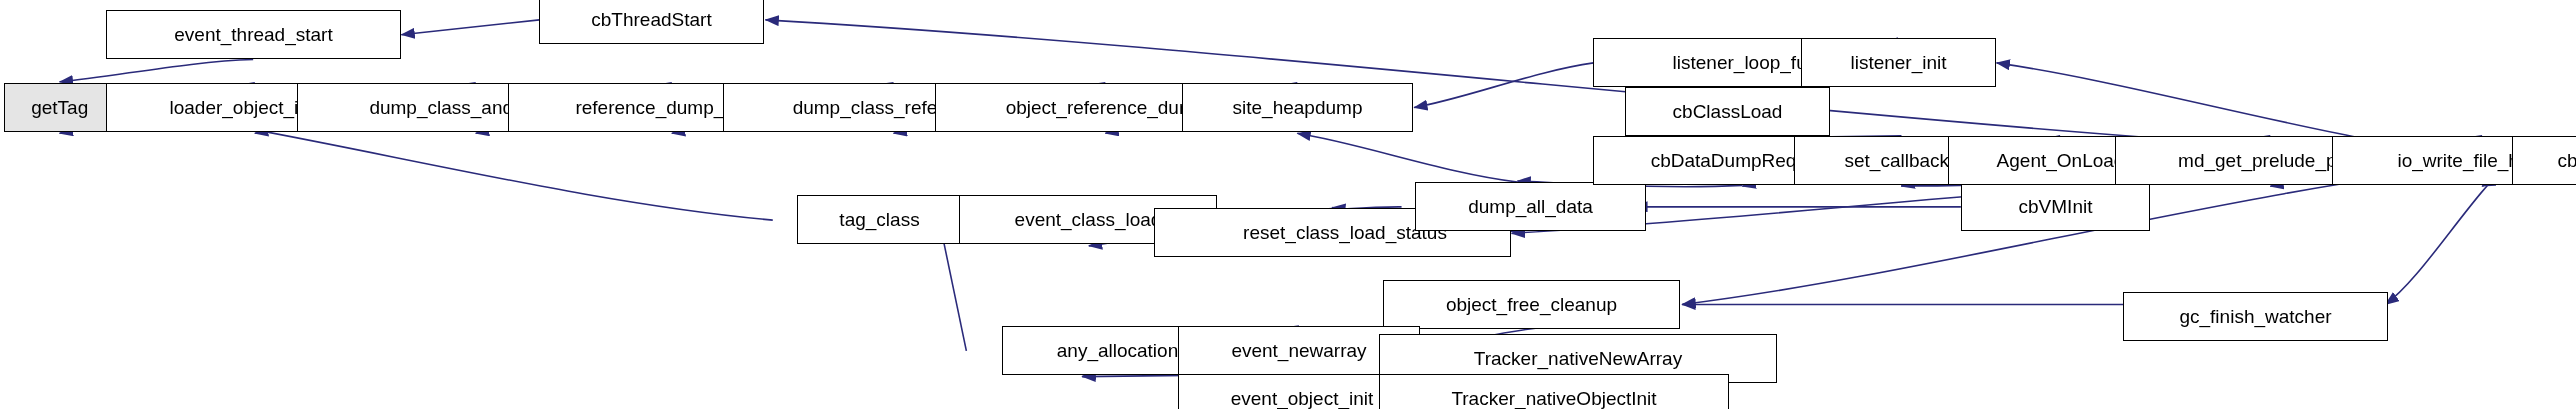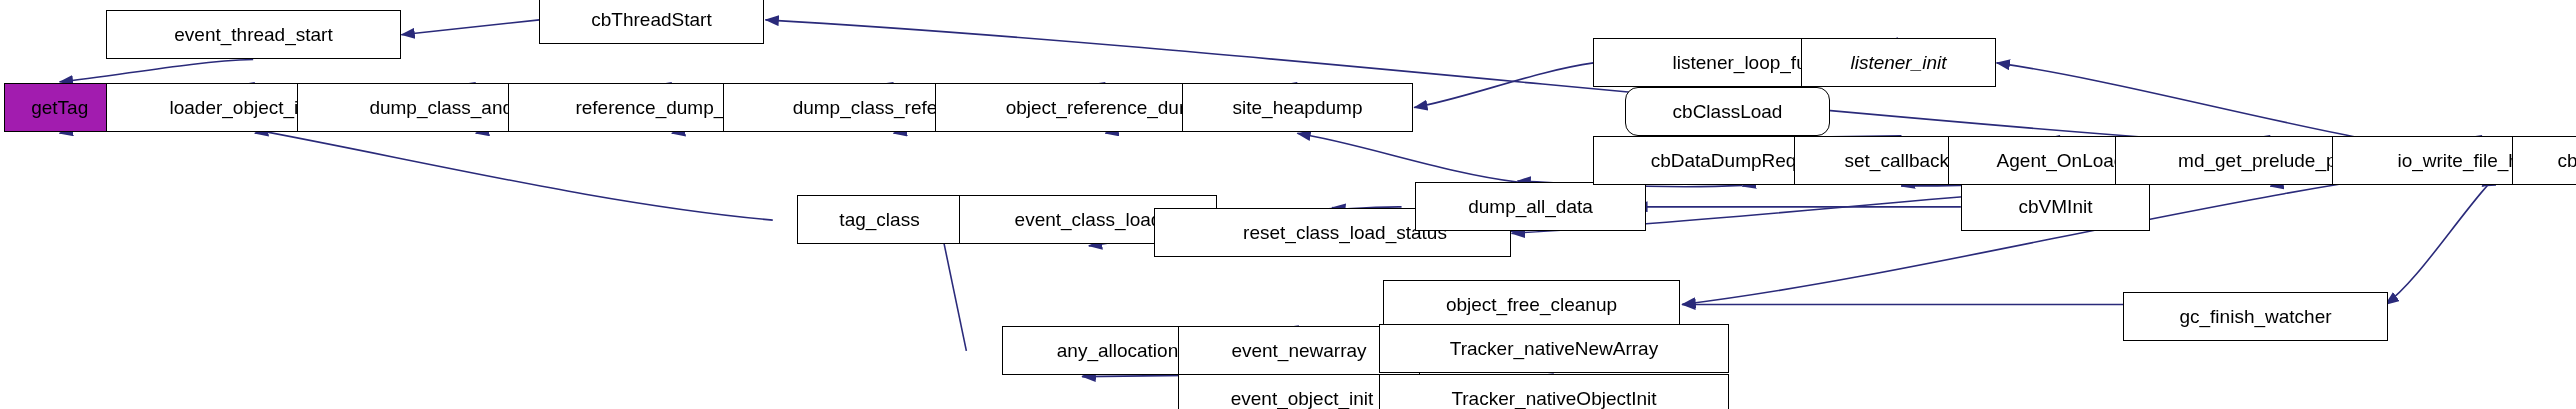--- a/index.html
+++ b/index.html
@@ -35,21 +35,21 @@
     font-size: 19px;
     line-height: 1;
     display: flex;
     align-items: center;
     justify-content: center;
     white-space: nowrap;
     letter-spacing: 0px;
     z-index: 5;
   }
   .node.highlight {
-    background: #a21caf;
+    background: #e5e5e5;
   }
 </style>
 </head>
 <body>
 
 <div id="canvas">
 
   <svg id="edge-layer" viewBox="0 0 2771 441" preserveAspectRatio="none">
     <defs>
       <marker id="arrowhead" markerWidth="9" markerHeight="7" refX="8.5" refY="3.5" orient="auto" markerUnits="strokeWidth">
@@ -105,32 +105,32 @@
       <div class="node" style="left: 297px; top: 83px; width: 356px; height: 49px;">dump_class_and_supers</div>
       <div class="node" style="left: 508px; top: 83px; width: 327px; height: 49px;">reference_dump_class</div>
       <div class="node" style="left: 723px; top: 83px; width: 341px; height: 49px;">dump_class_references</div>
       <div class="node" style="left: 935px; top: 83px; width: 341px; height: 49px;">object_reference_dump</div>
       <div class="node" style="left: 1182px; top: 83px; width: 231px; height: 49px;">site_heapdump</div>
       <div class="node" style="left: 773px; top: 195px; width: 165px; height: 49px; margin-left: 24px;">tag_class</div>
       <div class="node" style="left: 959px; top: 195px; width: 258px; height: 49px;">event_class_load</div>
       <div class="node" style="left: 1154px; top: 208px; width: 357px; height: 49px; padding-left: 25px;">reset_class_load_status</div>
       <div class="node" style="left: 1402px; top: 182px; width: 231px; height: 49px; margin-left: 13px;">dump_all_data</div>
       <div class="node" style="left: 1593px; top: 38px; width: 344px; height: 49px;">listener_loop_function</div>
-      <div class="node" style="left: 1801px; top: 38px; width: 195px; height: 49px; font-style: italic;">listener_init</div>
-      <div class="node" style="left: 1625px; top: 87px; width: 205px; height: 49px; border-radius: 13px;">cbClassLoad</div>
+      <div class="node" style="left: 1801px; top: 38px; width: 195px; height: 49px;">listener_init</div>
+      <div class="node" style="left: 1625px; top: 87px; width: 205px; height: 49px;">cbClassLoad</div>
       <div class="node" style="left: 1593px; top: 136px; width: 297px; height: 49px;">cbDataDumpRequest</div>
       <div class="node" style="left: 1794px; top: 136px; width: 215px; height: 49px;">set_callbacks</div>
       <div class="node" style="left: 1961px; top: 182px; width: 189px; height: 49px;">cbVMInit</div>
       <div class="node" style="left: 1948px; top: 136px; width: 225px; height: 49px;">Agent_OnLoad</div>
       <div class="node" style="left: 2115px; top: 136px; width: 311px; height: 49px;">md_get_prelude_path</div>
       <div class="node" style="left: 2332px; top: 136px; width: 301px; height: 49px;">io_write_file_header</div>
       <div class="node" style="left: 2512px; top: 136px; width: 165px; height: 49px;">cbVMInit</div>
       <div class="node" style="left: 1383px; top: 280px; width: 297px; height: 49px;">object_free_cleanup</div>
       <div class="node" style="left: 2123px; top: 292px; width: 265px; height: 49px;">gc_finish_watcher</div>
       <div class="node" style="left: 967px; top: 326px; width: 231px; height: 49px; margin-left: 35px;">any_allocation</div>
       <div class="node" style="left: 1178px; top: 326px; width: 242px; height: 49px;">event_newarray</div>
-      <div class="node" style="left: 1379px; top: 324px; width: 350px; height: 49px;">Tracker_nativeNewArray</div>
+      <div class="node" style="left: 1379px; top: 334px; width: 398px; height: 49px;">Tracker_nativeNewArray</div>
       <div class="node" style="left: 1178px; top: 374px; width: 248px; height: 49px;">event_object_init</div>
       <div class="node" style="left: 1379px; top: 374px; width: 350px; height: 49px;">Tracker_nativeObjectInit</div>
     </div>
 
 </div>
 
 
 </body></html>

